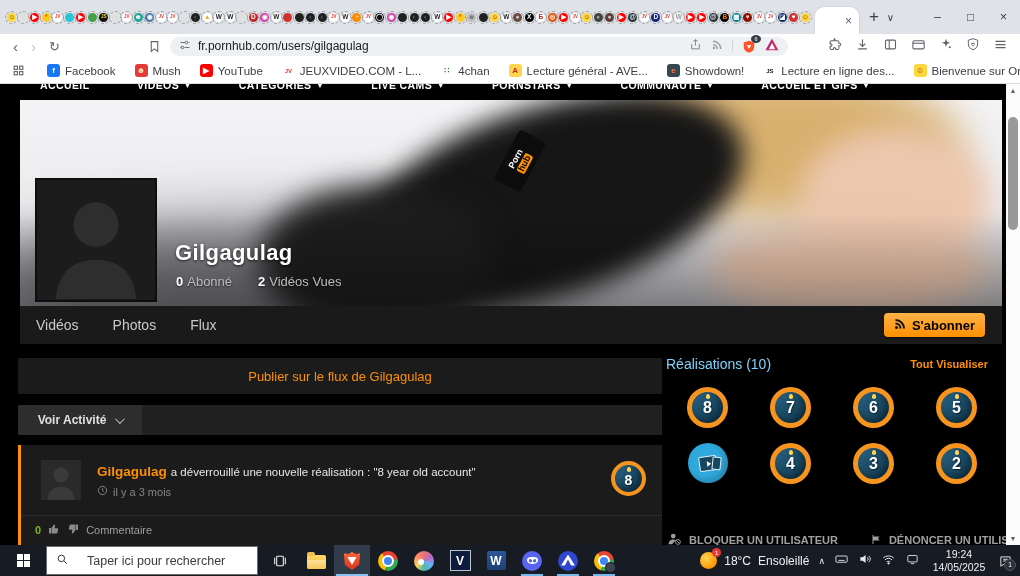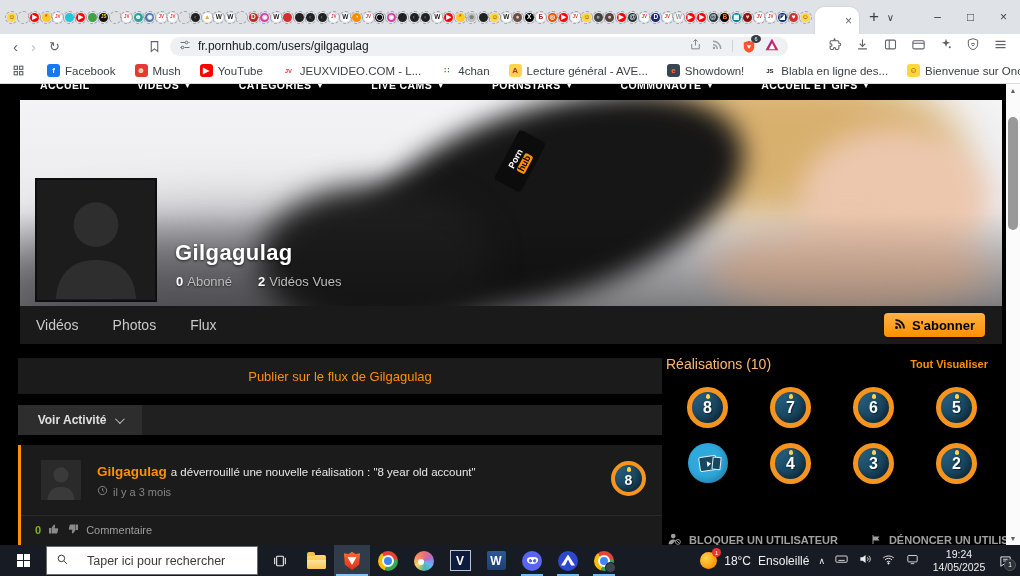--- a/index.html
+++ b/index.html
@@ -77,21 +77,21 @@
   .act-line{position:absolute;left:76px;top:18px;right:70px;font-size:11.5px;color:#e8e8e8;line-height:1.4;}
   .act-user{color:#ff9000;font-weight:bold;font-size:13.5px;margin-right:4px;}
   .act-time{position:absolute;left:76px;top:40px;display:flex;align-items:center;gap:5px;color:#858585;font-size:11px;}
   .act-badge{position:absolute;right:16px;top:16px;}
   .act-divider{position:absolute;left:0;right:0;top:70px;height:1px;background:#2a2a2a;}
   .act-footer{position:absolute;left:14px;top:78px;display:flex;align-items:center;gap:7px;font-size:11px;color:#9e9e9e;}
   .act-votes{color:#7cb518;font-weight:bold;}
 
   .right-col{position:absolute;left:666px;top:272px;width:336px;height:189px;}
   .ach-header{display:flex;justify-content:space-between;align-items:center;width:322px;}
-  .ach-title{color:#fdba74;font-size:14px;}
+  .ach-title{color:#7dd3fc;font-size:14px;}
   .ach-viewall{color:#ff9000;font-size:11px;font-weight:bold;}
   .ach-grid{margin-top:12px;display:grid;grid-template-columns:repeat(4,83px);row-gap:10px;justify-items:center;}
   .badge-cell{height:46px;display:flex;align-items:center;justify-content:center;}
   .badge-candle{box-sizing:content-box;display:inline-flex;align-items:center;justify-content:center;position:relative;border:5px solid #f7941d;border-radius:50%;background:linear-gradient(135deg,#2c6488 0%,#1c4d68 45%,#123a52 100%);box-shadow:inset -3px -3px 6px rgba(0,0,0,.35);}
   .bnum{color:#fff;font-weight:bold;font-size:16px;margin-top:2px;text-shadow:1px 1px 1px rgba(0,0,0,.5);}
   .flame{position:absolute;top:2px;left:50%;transform:translateX(-50%);width:4px;height:5px;background:#ffd54f;border-radius:50% 50% 50% 50%/65% 65% 35% 35%;}
   .badge-photo{width:40px;height:40px;border-radius:50%;background:#2fa9dd;display:inline-flex;align-items:center;justify-content:center;position:relative;box-shadow:inset -3px -3px 6px rgba(0,0,0,.2);}
   .photo-card{width:16px;height:13px;background:#17475e;border:1px solid #dff2fb;border-radius:2px;transform:rotate(-8deg);display:flex;align-items:center;justify-content:center;position:relative;}
   .photo-card::after{content:'';position:absolute;right:-5px;top:1px;width:7px;height:11px;background:#17475e;border:1px solid #dff2fb;border-radius:1px;transform:rotate(14deg);}
   .photo-play{width:0;height:0;border-left:4px solid #fff;border-top:3px solid transparent;border-bottom:3px solid transparent;margin-left:1px;}
@@ -477,21 +477,21 @@
         <span class="bm-item">
           <span class="bm-ico" style="background: rgb(255, 213, 79); color: rgb(198, 40, 40);">A</span>
           <span class="bm-label">Lecture général - AVE...</span>
         </span>
         <span class="bm-item">
           <span class="bm-ico" style="background: rgb(55, 71, 79); color: rgb(255, 112, 67);">e</span>
           <span class="bm-label">Showdown!</span>
         </span>
         <span class="bm-item">
           <span class="bm-ico" style="background: rgb(255, 255, 255); color: rgb(17, 17, 17); font-size: 6px;">JS</span>
-          <span class="bm-label">Blabla en ligne des...</span>
+          <span class="bm-label">Lecture en ligne des...</span>
         </span>
         <span class="bm-item">
           <span class="bm-ico" style="background: rgb(255, 214, 59); color: rgb(122, 75, 0);">☺</span>
           <span class="bm-label">Bienvenue sur Onch...</span>
         </span>
       </div>
 
   </div>
 
   <div class="page">

